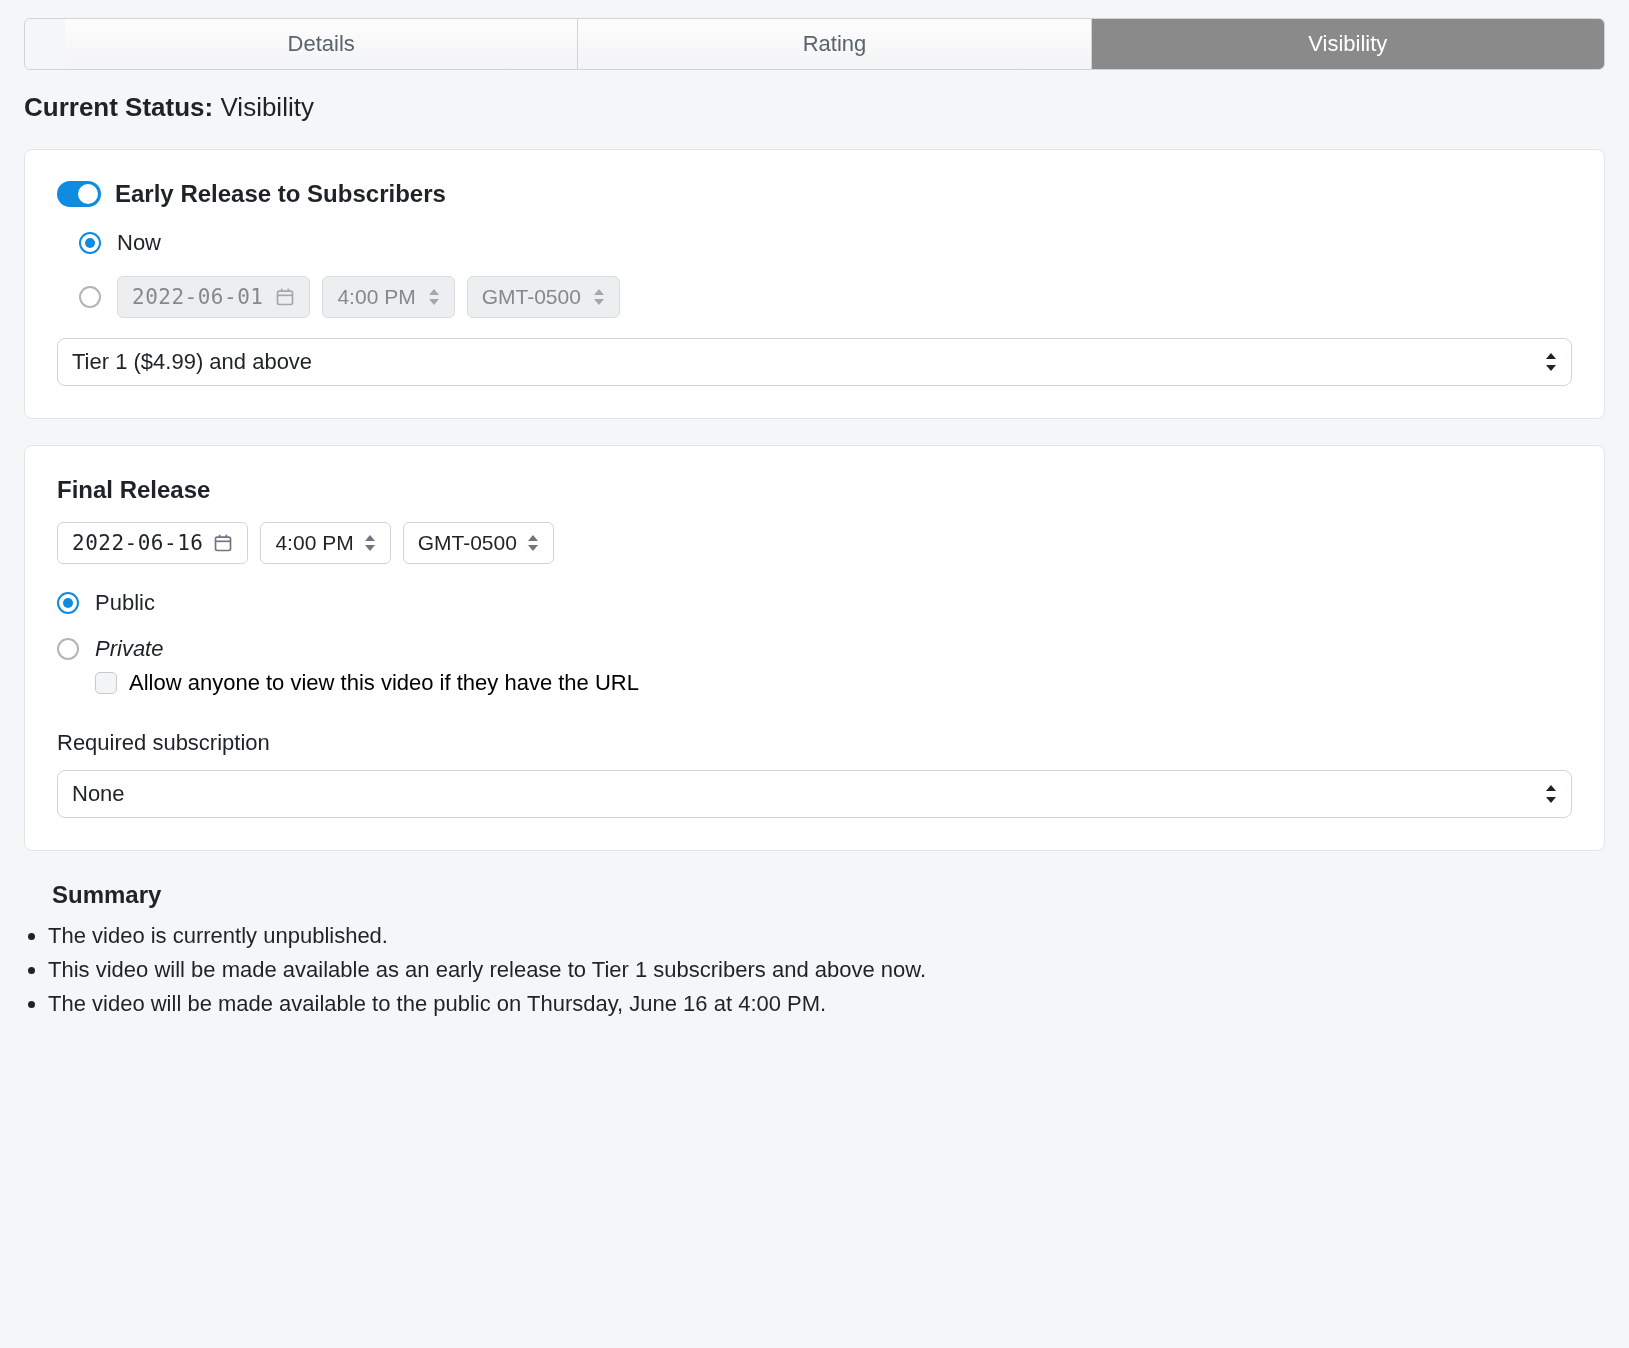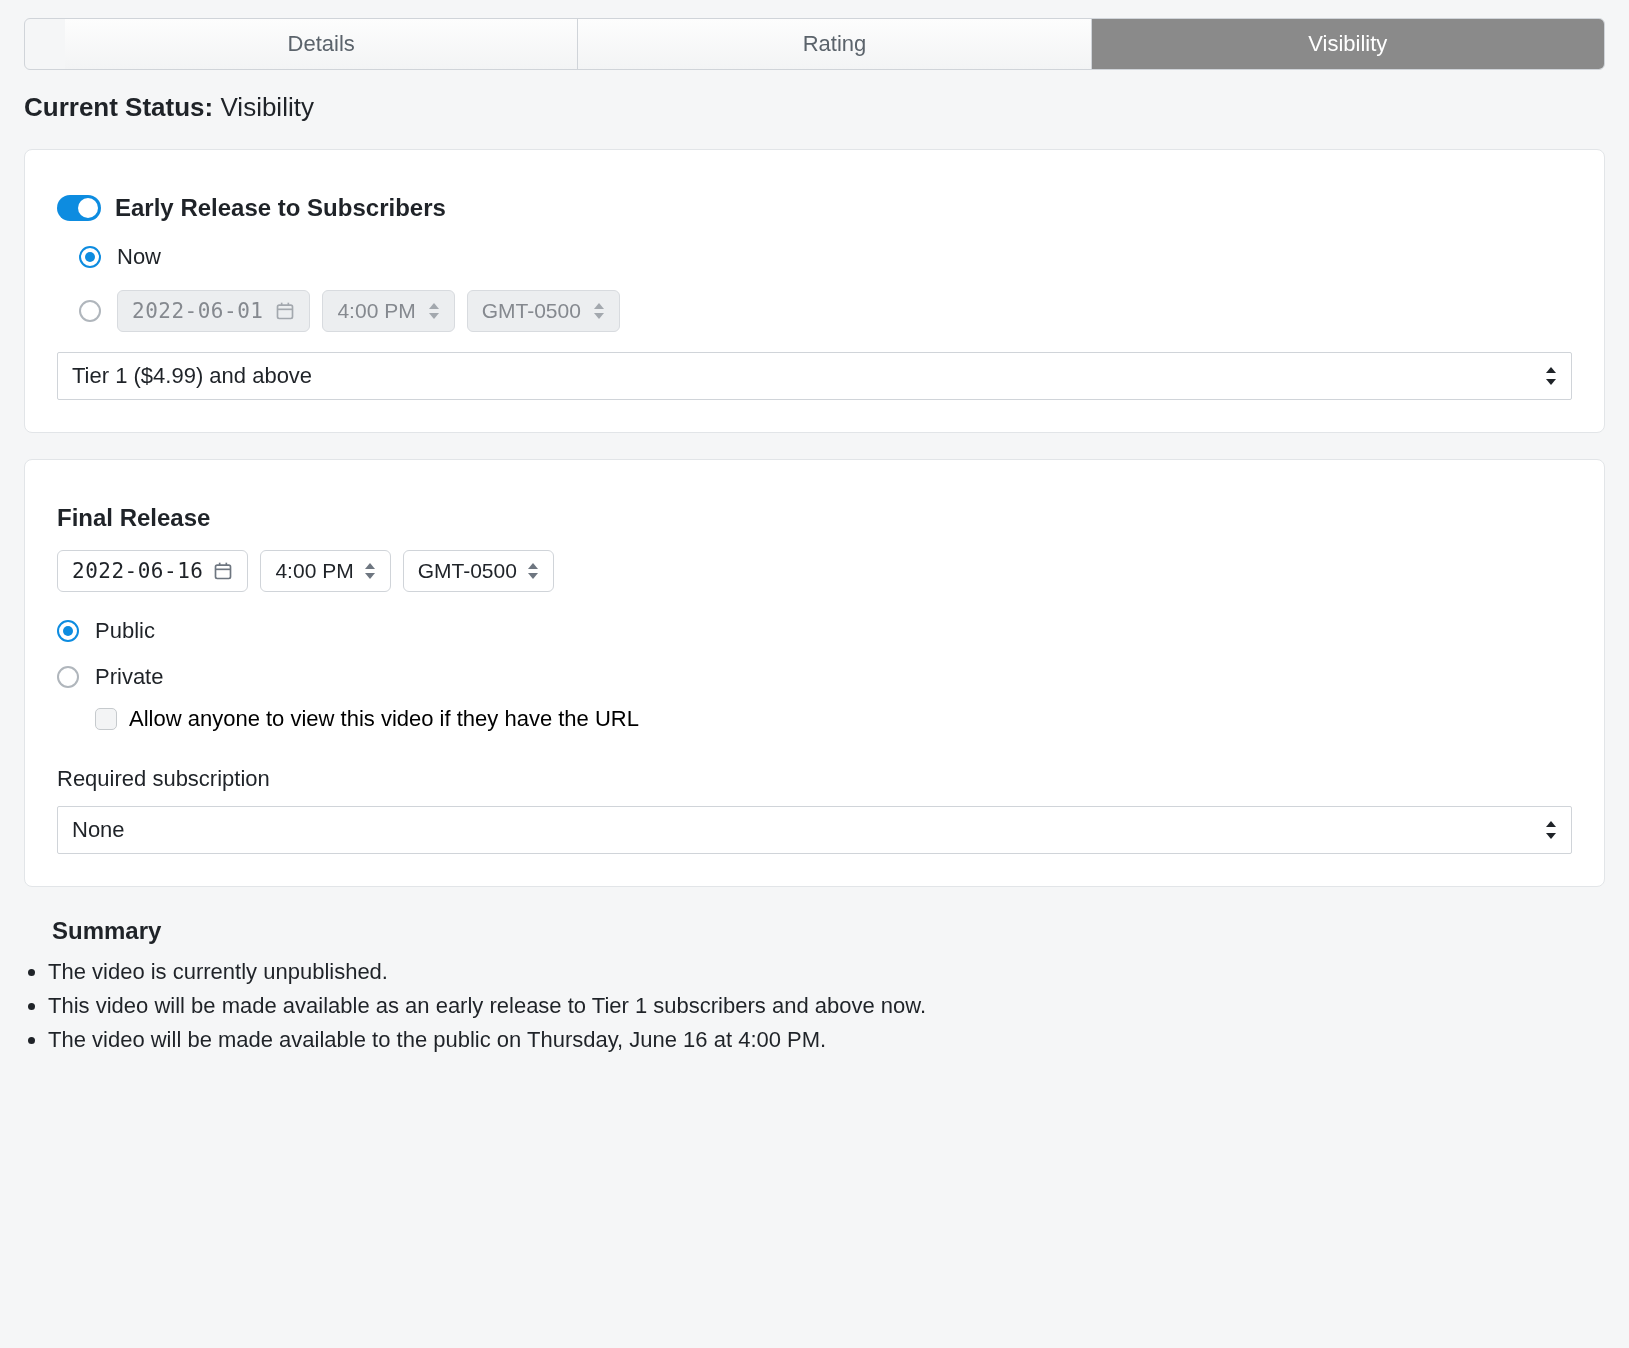--- a/index.html
+++ b/index.html
@@ -36,21 +36,21 @@
   }
   .status-line {
     margin-top: 22px;
     font-size: 26px;
   }
   .status-line .label { font-weight: 700; }
   .card {
     background: #ffffff;
     border: 1px solid #e2e5e8;
     border-radius: 8px;
-    padding: 44px 32px 32px 32px;
+    padding: 30px 32px 32px 32px;
     margin-top: 26px;
   }
   .row { display: flex; align-items: center; gap: 14px; }
   .toggle {
     width: 44px; height: 26px; border-radius: 13px;
     background: #0d8ce0; position: relative; cursor: pointer;
     flex-shrink: 0;
   }
   .toggle .knob {
     position: absolute; top: 3px; right: 3px;
@@ -76,21 +76,21 @@
     padding: 8px 14px; background:#fff; cursor:pointer;
     font-size: 21px; color:#1f2328;
     font-variant-numeric: tabular-nums;
   }
   .picker.disabled { background:#eceef0; color:#85898f; border-color:#d8dbdf;gap:12px; }
   .picker .cal-icon, .picker .caret-icon { color:#6e7680; }
   .picker.disabled .cal-icon, .picker.disabled .caret-icon { color:#a3a8ae; }
   .date-picker .val { font-family: SFMono-Regular, ui-monospace, Menlo, monospace; letter-spacing: 0.5px; }
   .select-full {
     position:relative; display:flex; align-items:center;
-    border:1px solid #d0d4d9; border-radius:2px; background:#fff;
+    border:1px solid #d0d4d9; border-radius:8px; background:#fff;
     padding: 10px 44px 10px 14px; font-size:22px; margin-top: 14px;
     cursor:pointer;
   }
   .select-full .caret-stack {
     position:absolute; right:14px; top:50%; transform:translateY(-50%);
     color:#1f2328;
   }
   .checkbox-row { display:flex; align-items:center; gap:12px; margin-left:38px; margin-top:6px; }
   .checkbox {
     width:22px; height:22px; border-radius:5px; border:1px solid #c6cacd;
@@ -210,21 +210,21 @@
           </svg>
       </span>
     </div>
   </div>
 
   <div style="margin-top:26px;">
     <div class="radio-row" style="margin-left:0;">
       <div class="radio selected"></div>
       <div class="radio-label">Public</div>
     </div>
-    <div class="radio-row" style="margin-left:0; margin-bottom:16px;">
+    <div class="radio-row" style="margin-left:0; margin-bottom:8px;font-style:italic;">
       <div class="radio"></div>
       <div class="radio-label">Private</div>
     </div>
     <div class="checkbox-row">
       <div class="checkbox"></div>
       <div class="checkbox-label">Allow anyone to view this video if they have the URL</div>
     </div>
   </div>
 
   <div class="sub-label">Required subscription</div>

